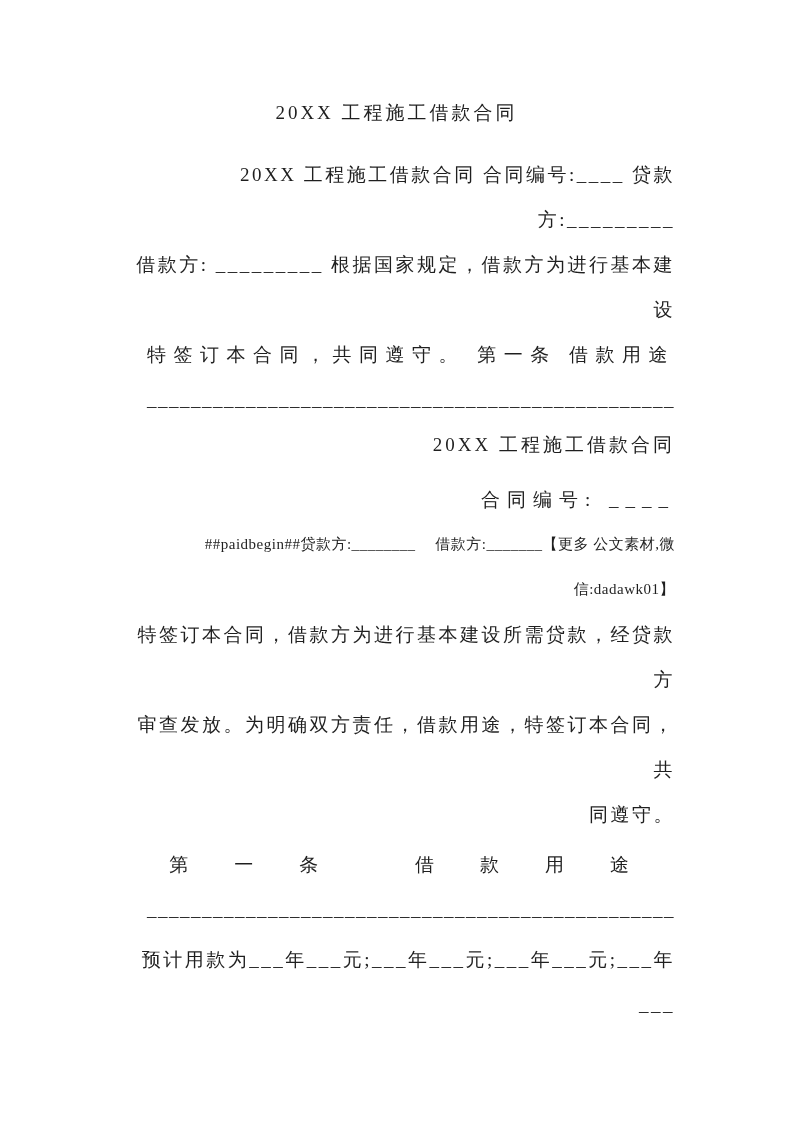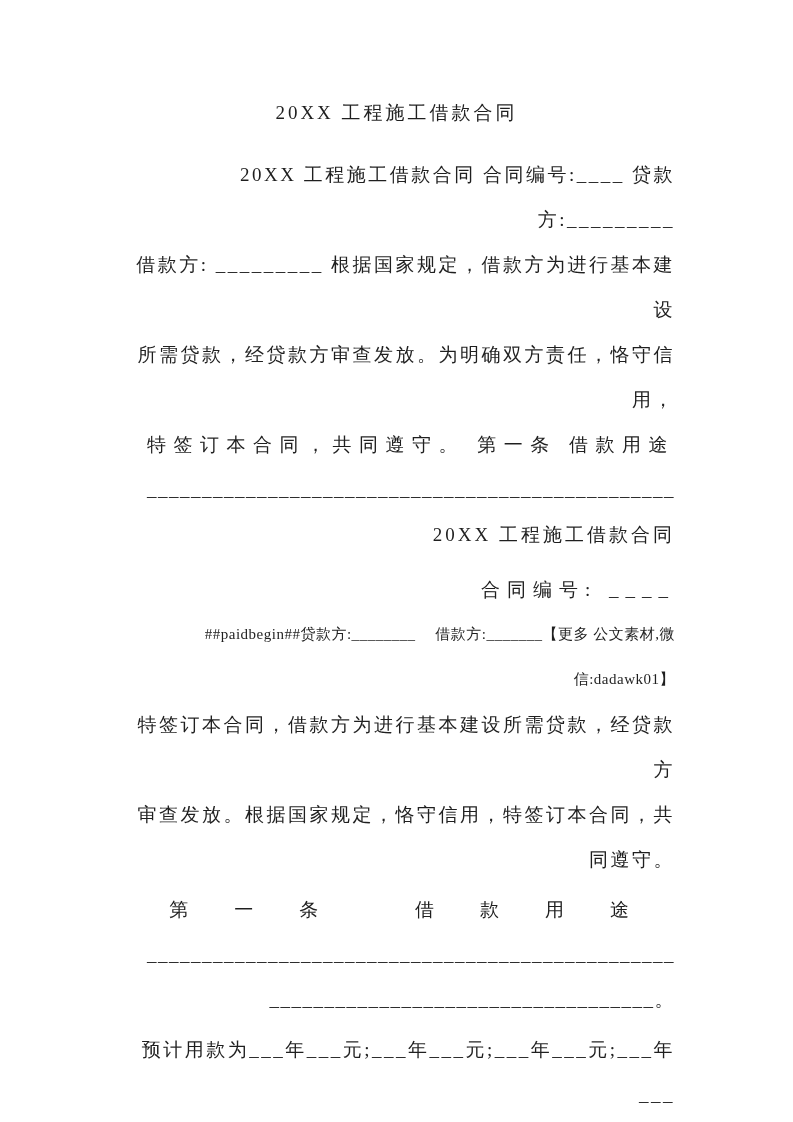--- a/index.html
+++ b/index.html
@@ -66,41 +66,39 @@
 <body>
 
 <div class="page">
   <div class="content">
 
     <div class="line doc-title">20XX 工程施工借款合同</div>
 
     <div class="para intro">
       <div class="line">20XX 工程施工借款合同 合同编号:____ 贷款方:_________</div>
       <div class="line">借款方: _________ 根据国家规定，借款方为进行基本建设</div>
-      <div class="line">所需贷款，经贷款方审查发放。为明确双方责任，恪守信用，</div>
       <div class="line spread">特签订本合同，共同遵守。 第一条 借款用途</div>
       <div class="line blank-line">________________________________________________</div>
     </div>
 
     <div class="line subtitle">20XX 工程施工借款合同</div>
 
     <div class="line contract-no">合同编号: ____</div>
 
     <div class="line paid">##paidbegin##贷款方:________　 借款方:_______【更多 公文素材,微信:dadawk01】</div>
 
     <div class="para">
       <div class="line">特签订本合同，借款方为进行基本建设所需贷款，经贷款方</div>
-      <div class="line">审查发放。根据国家规定，恪守信用，特签订本合同，共</div>
+      <div class="line">审查发放。为明确双方责任，借款用途，特签订本合同，共</div>
       <div class="line">同遵守。</div>
     </div>
 
     <div class="para mt5">
       <div class="line spread-wide">第一条 借款用途</div>
       <div class="line blank-line">________________________________________________</div>
-      <div class="line blank-line">___________________________________。</div>
     </div>
 
     <div class="para mt5">
       <div class="line">预计用款为___年___元;___年___元;___年___元;___年___</div>
 
     </div>
 
   </div>
 </div>
 

